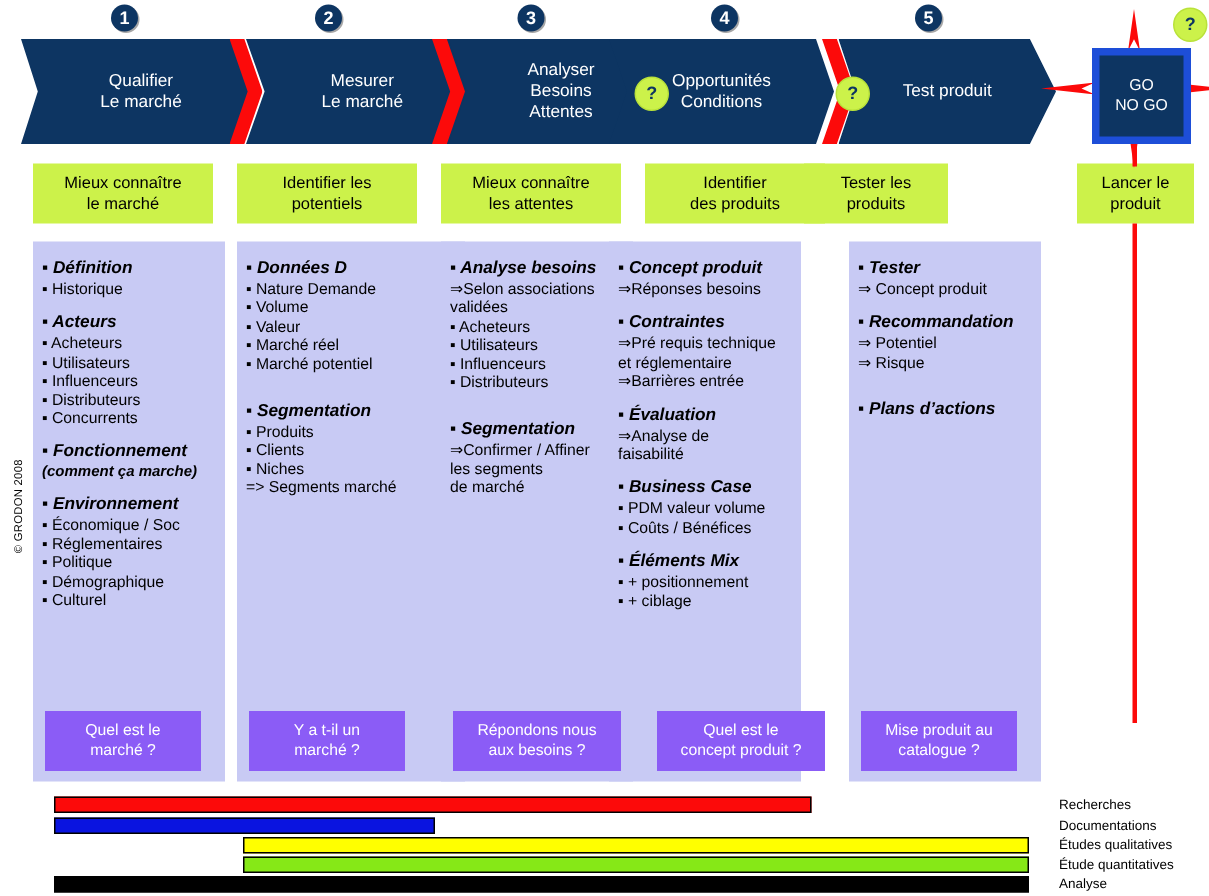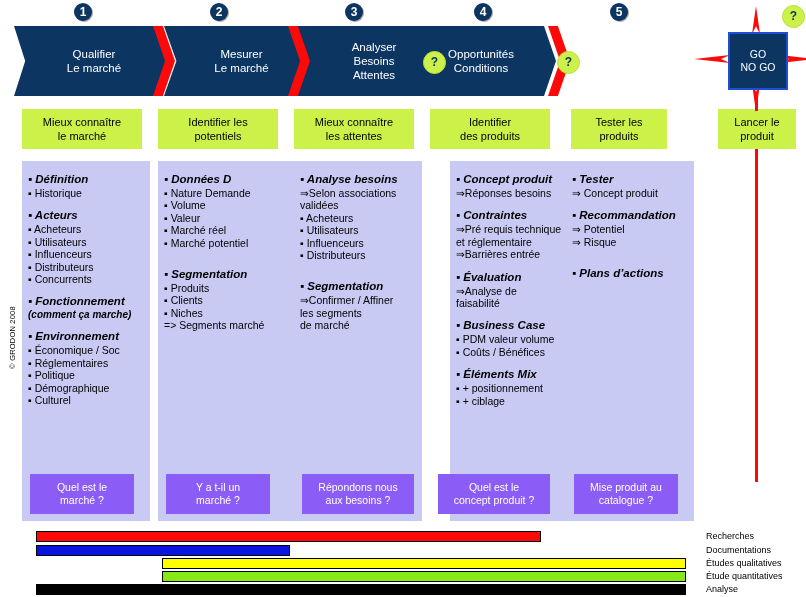--- a/index.html
+++ b/index.html
@@ -58,21 +58,21 @@
     color:#0d3562;
     font-size:12px;font-weight:bold;
     line-height:21px;text-align:center;
     z-index:6;
   }
 
   
   .gonogo-wrap{position:absolute;left:710px;top:26px;width:90px;height:70px;}
   .gonogo-box{
     position:absolute;left:18px;top:6px;width:56px;height:54px;
-    background:#0d3562;border:2px solid #1d4ed8;
+    background:#0d3562;border:5px solid #1d4ed8;
     color:#fff;font-size:10.5px;line-height:13px;
     display:flex;align-items:center;justify-content:center;text-align:center;
     white-space:pre-line;z-index:3;
   }
   .ar{position:absolute;background:#fc0a0a;z-index:2;}
   .ar-up{left:42px;top:-20px;width:8px;height:28px;
         clip-path:polygon(50% 0,100% 100%,50% 72%,0 100%);}
   .ar-dn{left:42px;top:58px;width:8px;height:28px;
         clip-path:polygon(50% 100%,100% 0,50% 28%,0 0);}
   .ar-lf{left:-16px;top:29px;width:36px;height:8px;
@@ -147,20 +147,21 @@
     <div class="chev mid" style="left:150px;width:155px">Mesurer
 Le marché</div>
     <div class="chev-sep" style="left:274px"></div>
     <div class="chev mid" style="left:285px;width:150px">Analyser
 Besoins
 Attentes</div>
     <div class="chev-sep" style="left:404px"></div>
     <div class="chev mid" style="left:392px;width:150px">Opportunités
 Conditions</div>
     <div class="chev-sep" style="left:534px"></div>
+    <div class="chev last" style="left:545px;width:145px">Test produit</div>
 
     <div class="qmark" style="left:409px;top:25px">?</div>
     <div class="qmark" style="left:543px;top:25px">?</div>
   </div>
 
   <div class="gonogo-wrap">
     <div class="ar ar-up"></div>
     <div class="ar ar-dn"></div>
     <div class="ar ar-lf"></div>
     <div class="ar ar-rt"></div>
@@ -170,21 +171,21 @@
   <div class="qmark" style="left:782px;top:5px">?</div>
 
   <div class="goal" style="left:22px;width:120px">Mieux connaître
 le marché</div>
   <div class="goal" style="left:158px;width:120px">Identifier les
 potentiels</div>
   <div class="goal" style="left:294px;width:120px">Mieux connaître
 les attentes</div>
   <div class="goal" style="left:430px;width:120px">Identifier
 des produits</div>
-  <div class="goal" style="left:571px;width:96px">Tester les
+  <div class="goal" style="left:536px;width:96px">Tester les
 produits</div>
   <div class="goal" style="left:718px;width:78px">Lancer le
 produit</div>
 
   <div class="vline" style="left:755px;top:96px;height:15px"></div>
   <div class="vline" style="left:755px;top:149px;height:333px"></div>
 
   <div class="col" style="left:22px;width:128px;height:360px">
       <div class="l hd">▪ Définition</div>
       <div class="l ">▪ Historique</div>
@@ -229,21 +230,21 @@
       <div class="l ">▪ Utilisateurs</div>
       <div class="l ">▪ Influenceurs</div>
       <div class="l ">▪ Distributeurs</div>
       <div class="l sp"></div>
       <div class="l sp"></div>
       <div class="l hd">▪ Segmentation</div>
       <div class="l ">⇒Confirmer / Affiner</div>
       <div class="l ">les segments</div>
       <div class="l ">de marché</div>
     </div>
-  <div class="col" style="left:450px;width:128px;height:360px">
+  <div class="col" style="left:406px;width:128px;height:360px">
       <div class="l hd">▪ Concept produit</div>
       <div class="l ">⇒Réponses besoins</div>
       <div class="l sp"></div>
       <div class="l hd">▪ Contraintes</div>
       <div class="l ">⇒Pré requis technique</div>
       <div class="l ">et réglementaire</div>
       <div class="l ">⇒Barrières entrée</div>
       <div class="l sp"></div>
       <div class="l hd">▪ Évaluation</div>
       <div class="l ">⇒Analyse de</div>

